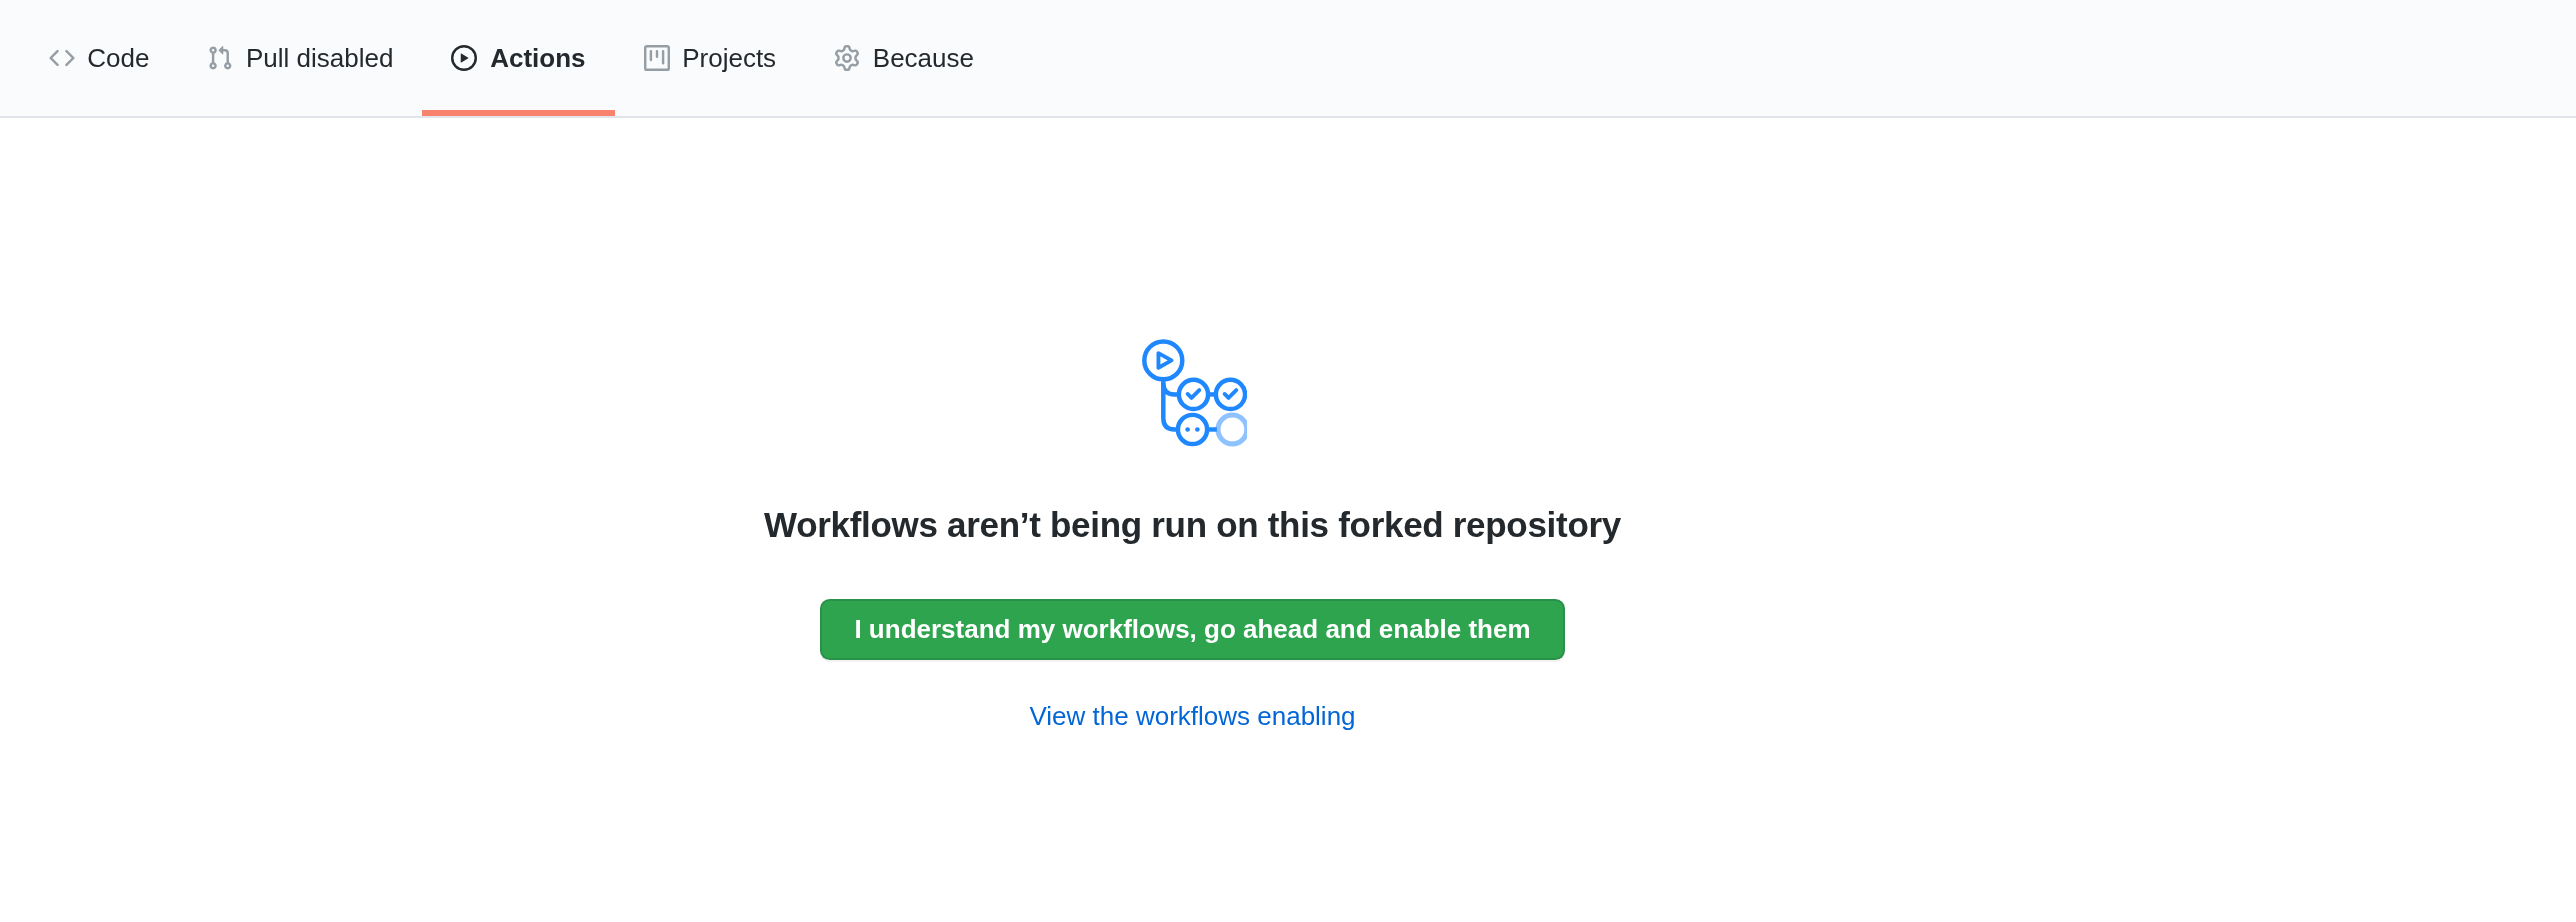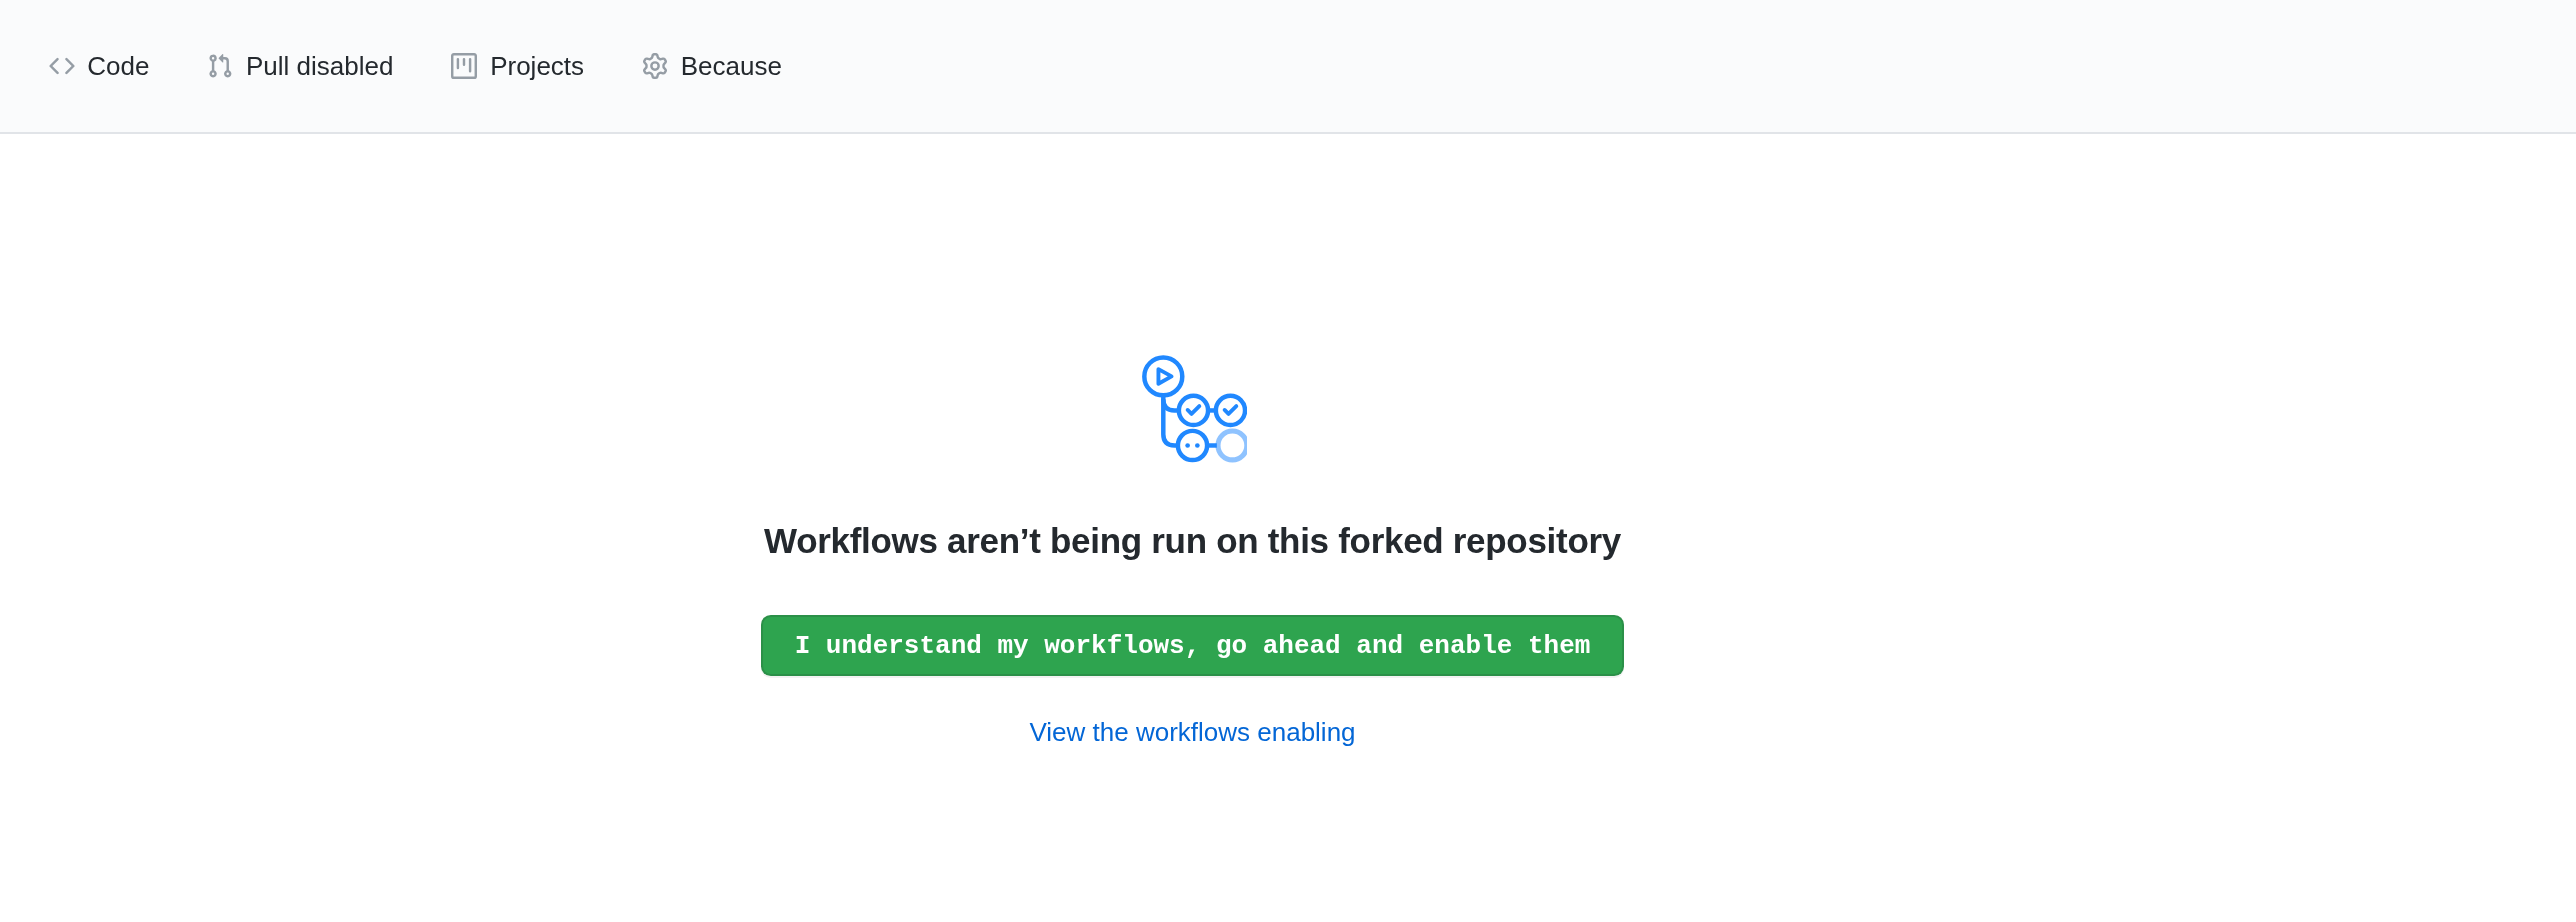--- a/index.html
+++ b/index.html
@@ -18,21 +18,21 @@
     --tab-label: #24292e;
     --tab-icon: #959da5;
     --hero-blue: #2088ff;
     --btn-green: #2ea44f;
     --link-blue: #0366d6;
     --muted: #586069;
   }
 
   
   .reponav {
-    height: 134px;
+    height: 118px;
     background: var(--nav-bg);
     border-bottom: 2px solid var(--nav-border);
     display: flex;
     align-items: stretch;
     padding-left: 19.5px;
   }
   .tab {
     position: relative;
     display: flex;
     align-items: center;
@@ -81,21 +81,21 @@
     margin: 13.7px auto 0 auto;
     max-width: 1573px;
     font-size: 26px;
     line-height: 40px;
     color: var(--muted);
   }
   .btn-primary {
     margin-top: 53px;
     height: 61px;
     padding: 0 32px;
-    font-family: Liberation Mono, monospace;
+    font-family: Liberation Sans, sans-serif;
     font-size: 26px;
     font-weight: 700;
     color: #ffffff;
     background: var(--btn-green);
     border: 2px solid rgba(27, 31, 35, 0.15);
     border-radius: 9.8px;
     cursor: pointer;
     box-shadow: 0 2px 0 rgba(27, 31, 35, 0.06);
   }
   .link-row { margin-top: 41px; }
@@ -125,20 +125,28 @@
 
     <a class="tab">
       <span class="ticon">
         <svg viewBox="0 0 16 16" aria-hidden="true">
             <path d="M1.5 3.25a2.25 2.25 0 1 1 3 2.122v5.256a2.251 2.251 0 1 1-1.5 0V5.372A2.25 2.25 0 0 1 1.5 3.25Zm5.677-.177L9.573.677A.25.25 0 0 1 10 .854V2.5h1A2.5 2.5 0 0 1 13.5 5v5.628a2.251 2.251 0 1 1-1.5 0V5a1 1 0 0 0-1-1h-1v1.646a.25.25 0 0 1-.427.177L7.177 3.427a.25.25 0 0 1 0-.354ZM3.75 2.5a.75.75 0 1 0 0 1.5.75.75 0 0 0 0-1.5Zm0 9.5a.75.75 0 1 0 0 1.5.75.75 0 0 0 0-1.5Zm8.25.75a.75.75 0 1 0 1.5 0 .75.75 0 0 0-1.5 0Z"></path>
           </svg>
       </span>
       <span class="tlabel">Pull disabled</span>
     </a>
 
+    <a class="tab selected">
+      <span class="ticon">
+        <svg viewBox="0 0 16 16" aria-hidden="true">
+            <path d="M8 0a8 8 0 1 1 0 16A8 8 0 0 1 8 0ZM1.5 8a6.5 6.5 0 1 0 13 0 6.5 6.5 0 0 0-13 0Zm4.879-2.773 4.264 2.559a.25.25 0 0 1 0 .428l-4.264 2.559A.25.25 0 0 1 6 10.559V5.442a.25.25 0 0 1 .379-.215Z"></path>
+          </svg>
+      </span>
+      <span class="tlabel">Actions</span>
+    </a>
 
     <a class="tab">
       <span class="ticon">
         <svg viewBox="0 0 16 16" aria-hidden="true">
             <path d="M1.75 0h12.5C15.216 0 16 .784 16 1.75v12.5A1.75 1.75 0 0 1 14.25 16H1.75A1.75 1.75 0 0 1 0 14.25V1.75C0 .784.784 0 1.75 0ZM1.5 1.75v12.5c0 .138.112.25.25.25h12.5a.25.25 0 0 0 .25-.25V1.75a.25.25 0 0 0-.25-.25H1.75a.25.25 0 0 0-.25.25ZM11.75 3a.75.75 0 0 1 .75.75v7.5a.75.75 0 0 1-1.5 0v-7.5a.75.75 0 0 1 .75-.75Zm-8.25.75a.75.75 0 0 1 1.5 0v5.5a.75.75 0 0 1-1.5 0ZM8 3a.75.75 0 0 1 .75.75v3.5a.75.75 0 0 1-1.5 0v-3.5A.75.75 0 0 1 8 3Z"></path>
           </svg>
       </span>
       <span class="tlabel">Projects</span>
     </a>
 

